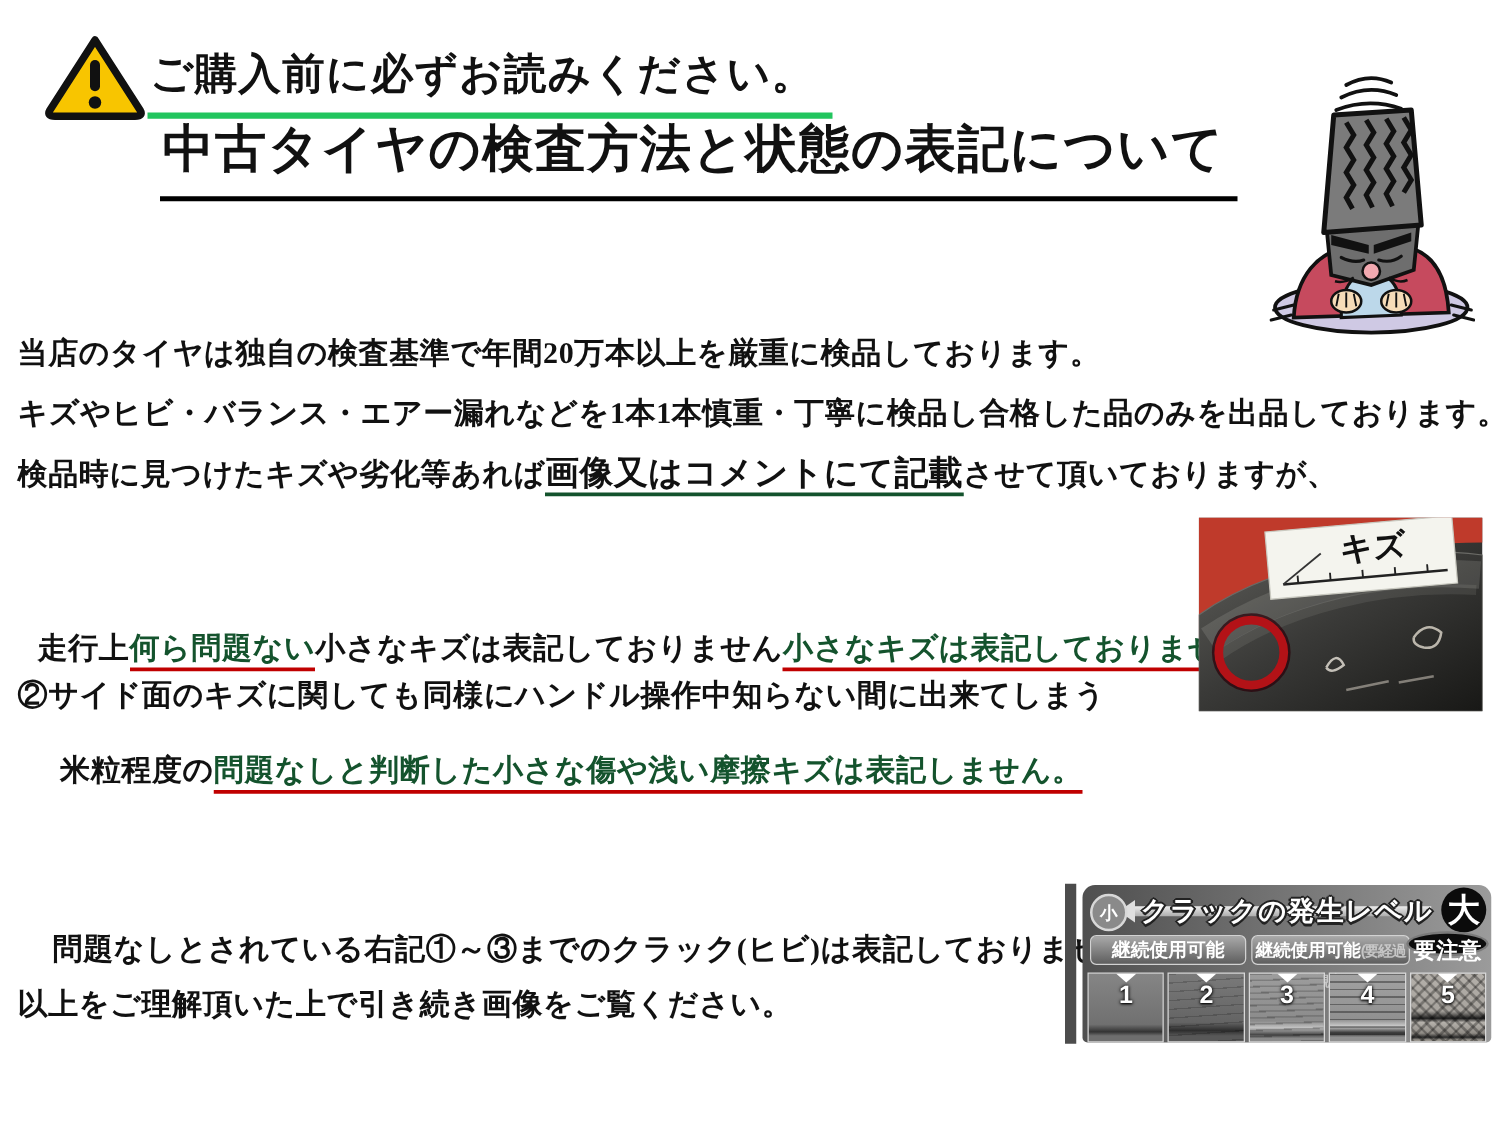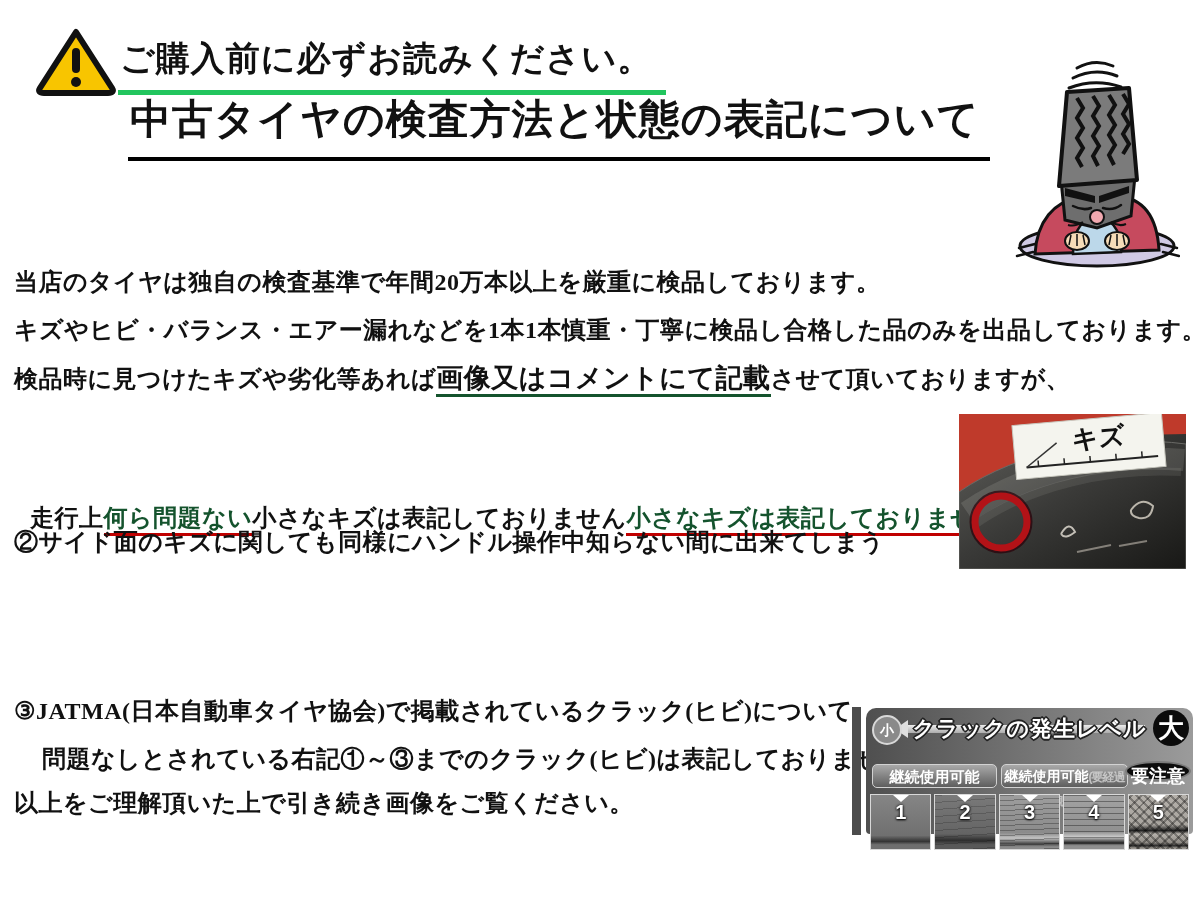--- a/index.html
+++ b/index.html
@@ -32,21 +32,21 @@
   .cc-arrow{position:absolute;left:38px;right:44px;top:13px;height:8px;
             background:linear-gradient(180deg,#ececec,#adadad);}
   .cc-arrow:before{content:"";position:absolute;left:-13px;top:-5px;width:0;height:0;
             border-right:13px solid #dedede;border-top:9px solid transparent;border-bottom:9px solid transparent;}
   .cc-title{position:absolute;left:0;top:2px;width:100%;text-align:center;color:#fff;
             font-size:22px;letter-spacing:1px;
             text-shadow:-2px 0 0 #222,2px 0 0 #222,0 -2px 0 #222,0 2px 0 #222,
                         -1px -1px 0 #222,1px 1px 0 #222,-1px 1px 0 #222,1px -1px 0 #222;}
   .cc-big{position:absolute;right:0px;top:-2px;width:36px;height:36px;border-radius:50%;
           background:#0b0b0b;color:#fff;font-size:26px;text-align:center;line-height:36px;}
-  .cc-zones{position:relative;height:28px;margin-top:17px;}
+  .cc-zones{position:relative;height:28px;margin-top:1px;}
   .zone{position:absolute;top:1px;height:24px;border-radius:5px;border:1px solid #d2d2d2;
         background:linear-gradient(180deg,#a9a9a9,#5e5e5e);color:#fff;font-size:15px;
         text-align:center;line-height:23px;box-sizing:border-box;}
   .zone1{left:2px;width:125px;}
   .zone2{left:131px;width:127px;font-size:14px;}
   .zone2 .sub{color:#d8d8d8;opacity:.8;font-size:12px;letter-spacing:-1px;}
   .zone3{position:absolute;right:0;top:0;width:62px;height:16px;border-radius:50%;
          background:#0c0c0c;color:#fff;font-size:18px;text-align:center;line-height:27px;
          box-shadow:0 0 0 2px #7a7a7a;}
   .cc-tiles{display:flex;gap:3px;margin-top:3px;height:56px;}
@@ -114,27 +114,27 @@
     <span>キズやヒビ・バランス・エアー漏れなどを1本1本慎重・丁寧に検品し合格した品のみを出品しております。</span>
   </div>
   <div class="abs bl" style="top:360px">
     <span>検品時に見つけたキズや劣化等あれば</span><span class="em">画像又はコメントにて記載</span><span>させて頂いておりますが、</span>
   </div>
 
   <div class="abs bl" style="top:502px;left:30px">
     <span>走行上</span><span class="red">何ら問題ない</span><span>小さなキズは表記しておりません</span><span class="red">小さなキズは表記しておりません。</span>
   </div>
 
-  <div class="abs bl" style="top:526px">
+  <div class="abs bl" style="top:540px">
     <span>②サイド面のキズに関しても同様にハンドル操作中知らない間に出来てしまう</span>
   </div>
-
-  <div class="abs bl" style="top:695px">
-    <span>③JATMA(日本自動車タイヤ協会)で掲載されているクラック(ヒビ)について</span>
-  </div>
+  <div class="abs bl" style="top:600px;left:48px">
+    <span>米粒程度の</span><span class="red">問題なしと判断した小さな傷や浅い摩擦キズは表記しません。</span>
+  </div>
+
   <div class="abs bl" style="top:743px;left:42px">
     <span>問題なしとされている右記①～③までのクラック(ヒビ)は表記しておりません。</span>
   </div>
   <div class="abs bl" style="top:787px">
     <span>以上をご理解頂いた上で引き続き画像をご覧ください。</span>
   </div>
 
   <svg class="abs photo" viewBox="0 0 227 155">
     <defs>
       <linearGradient id="tg" x1="0" y1="0" x2="1" y2="1">

